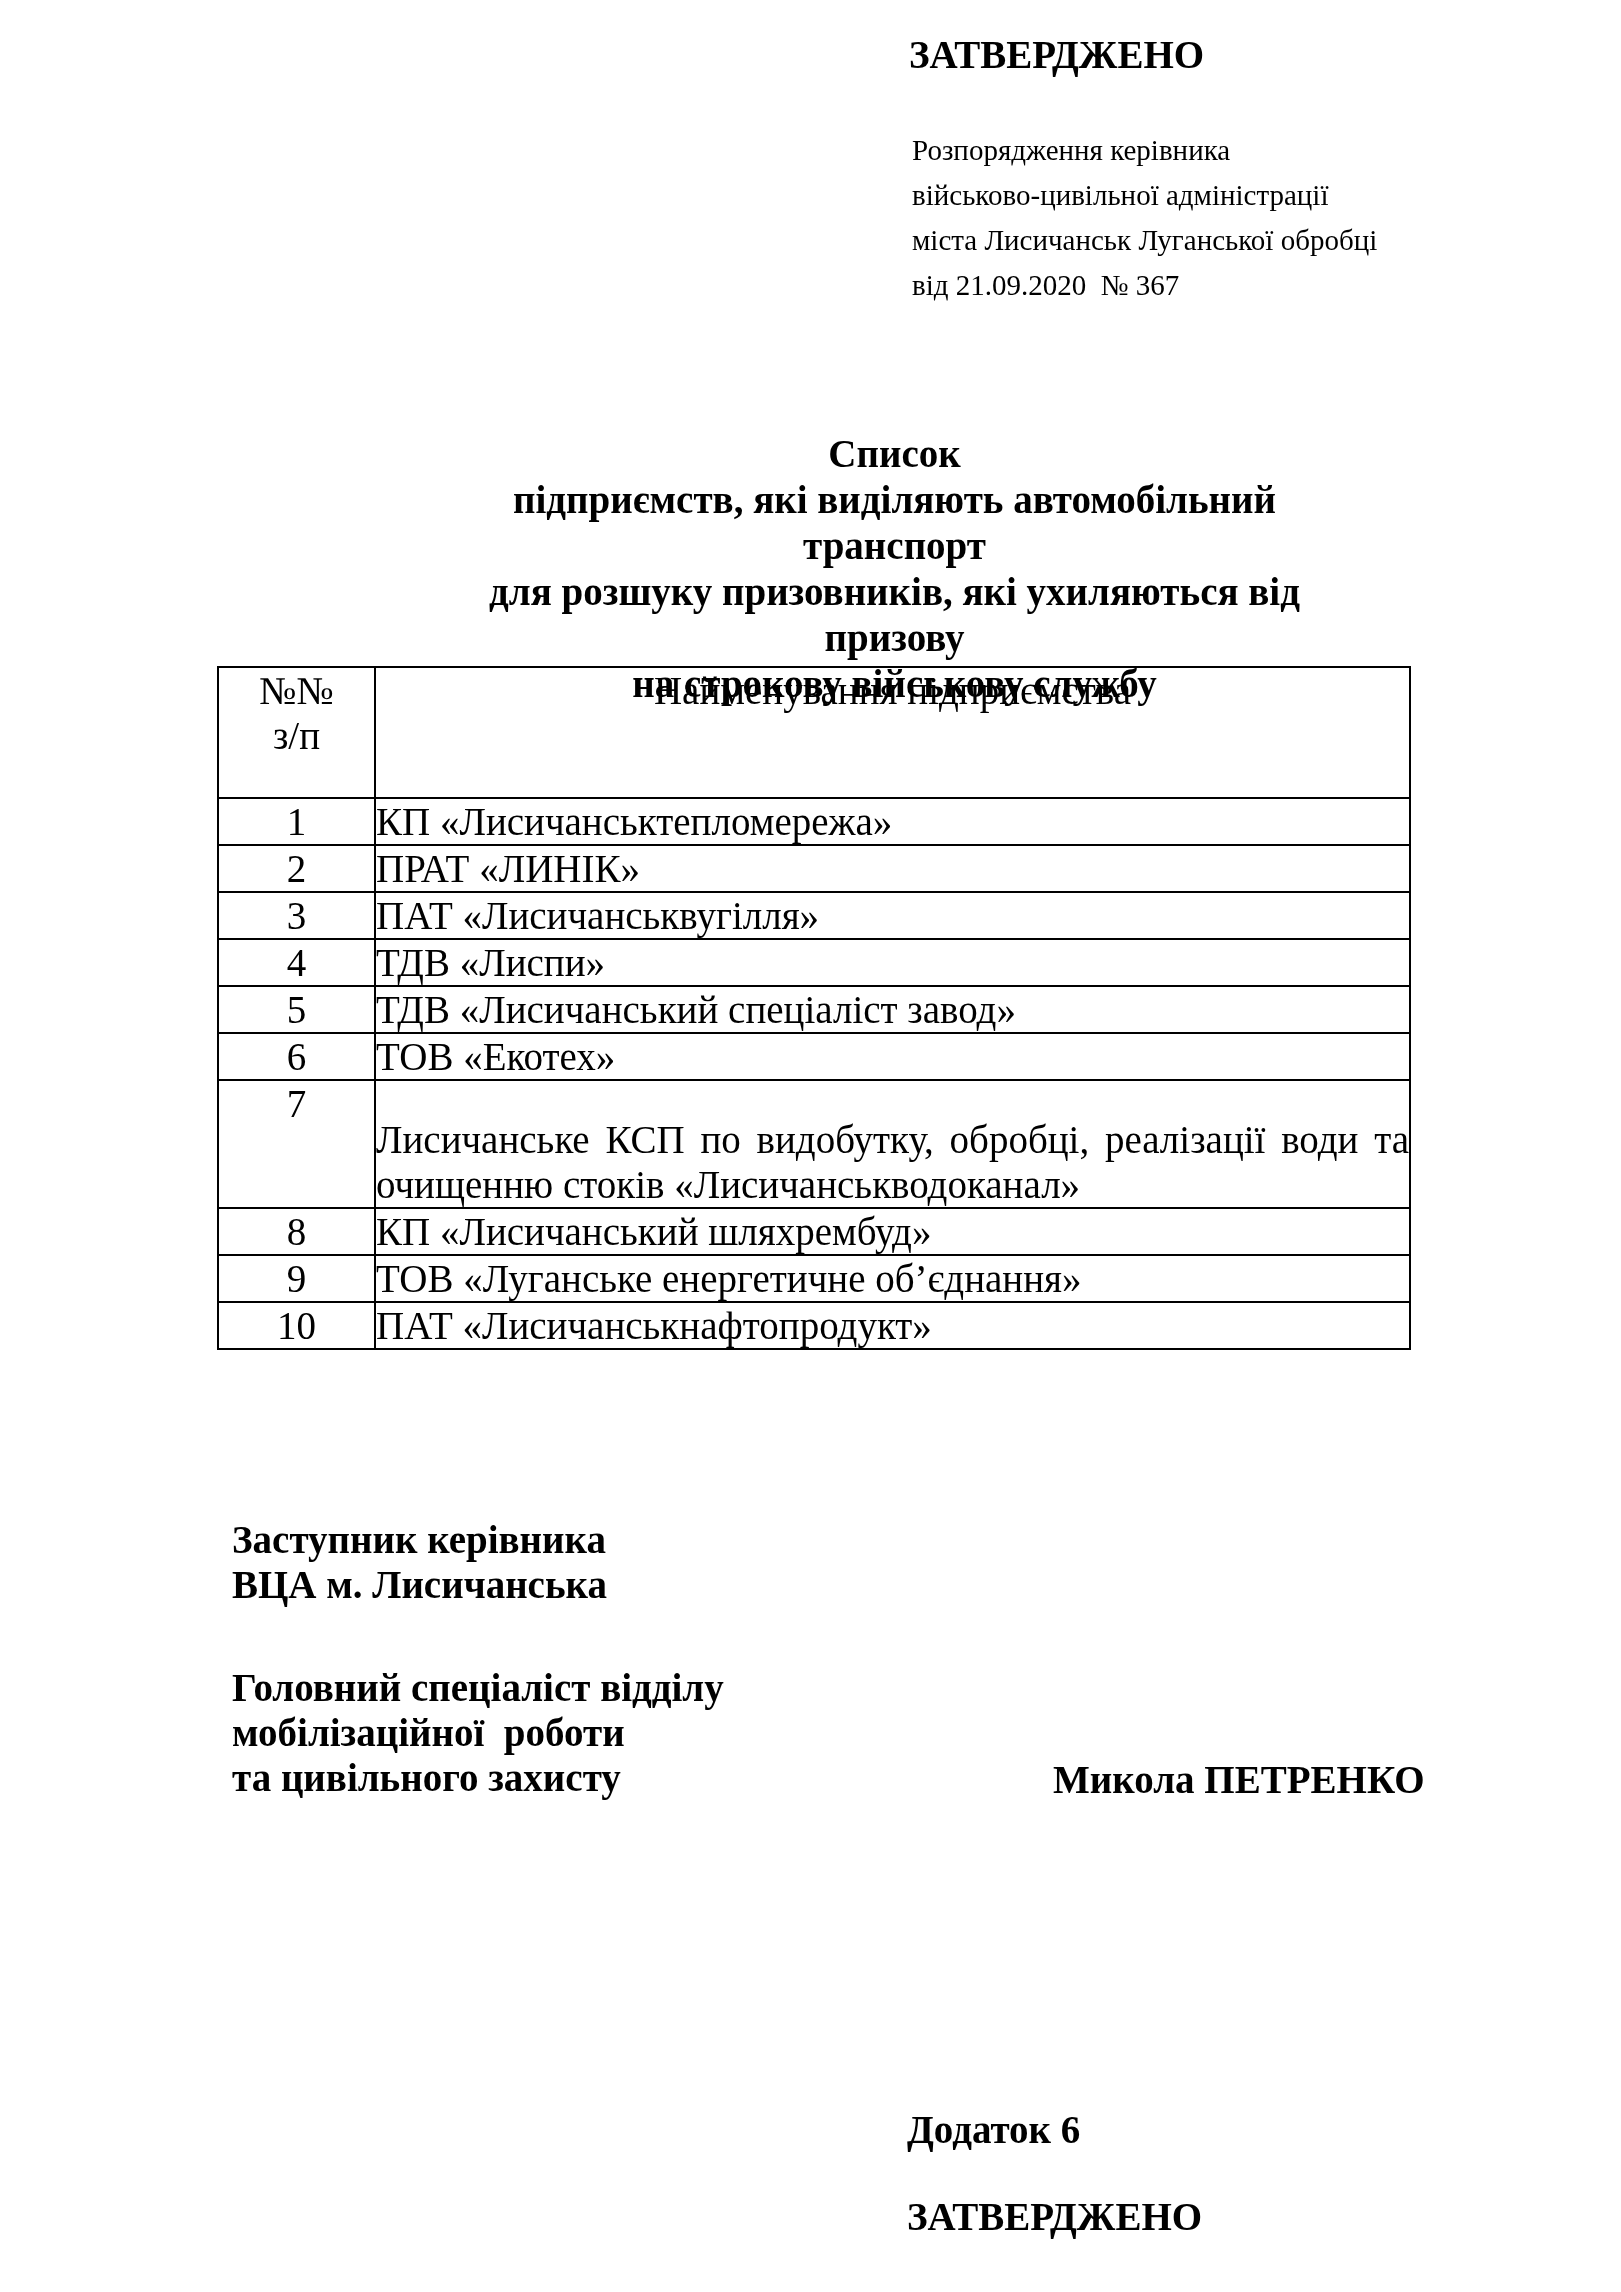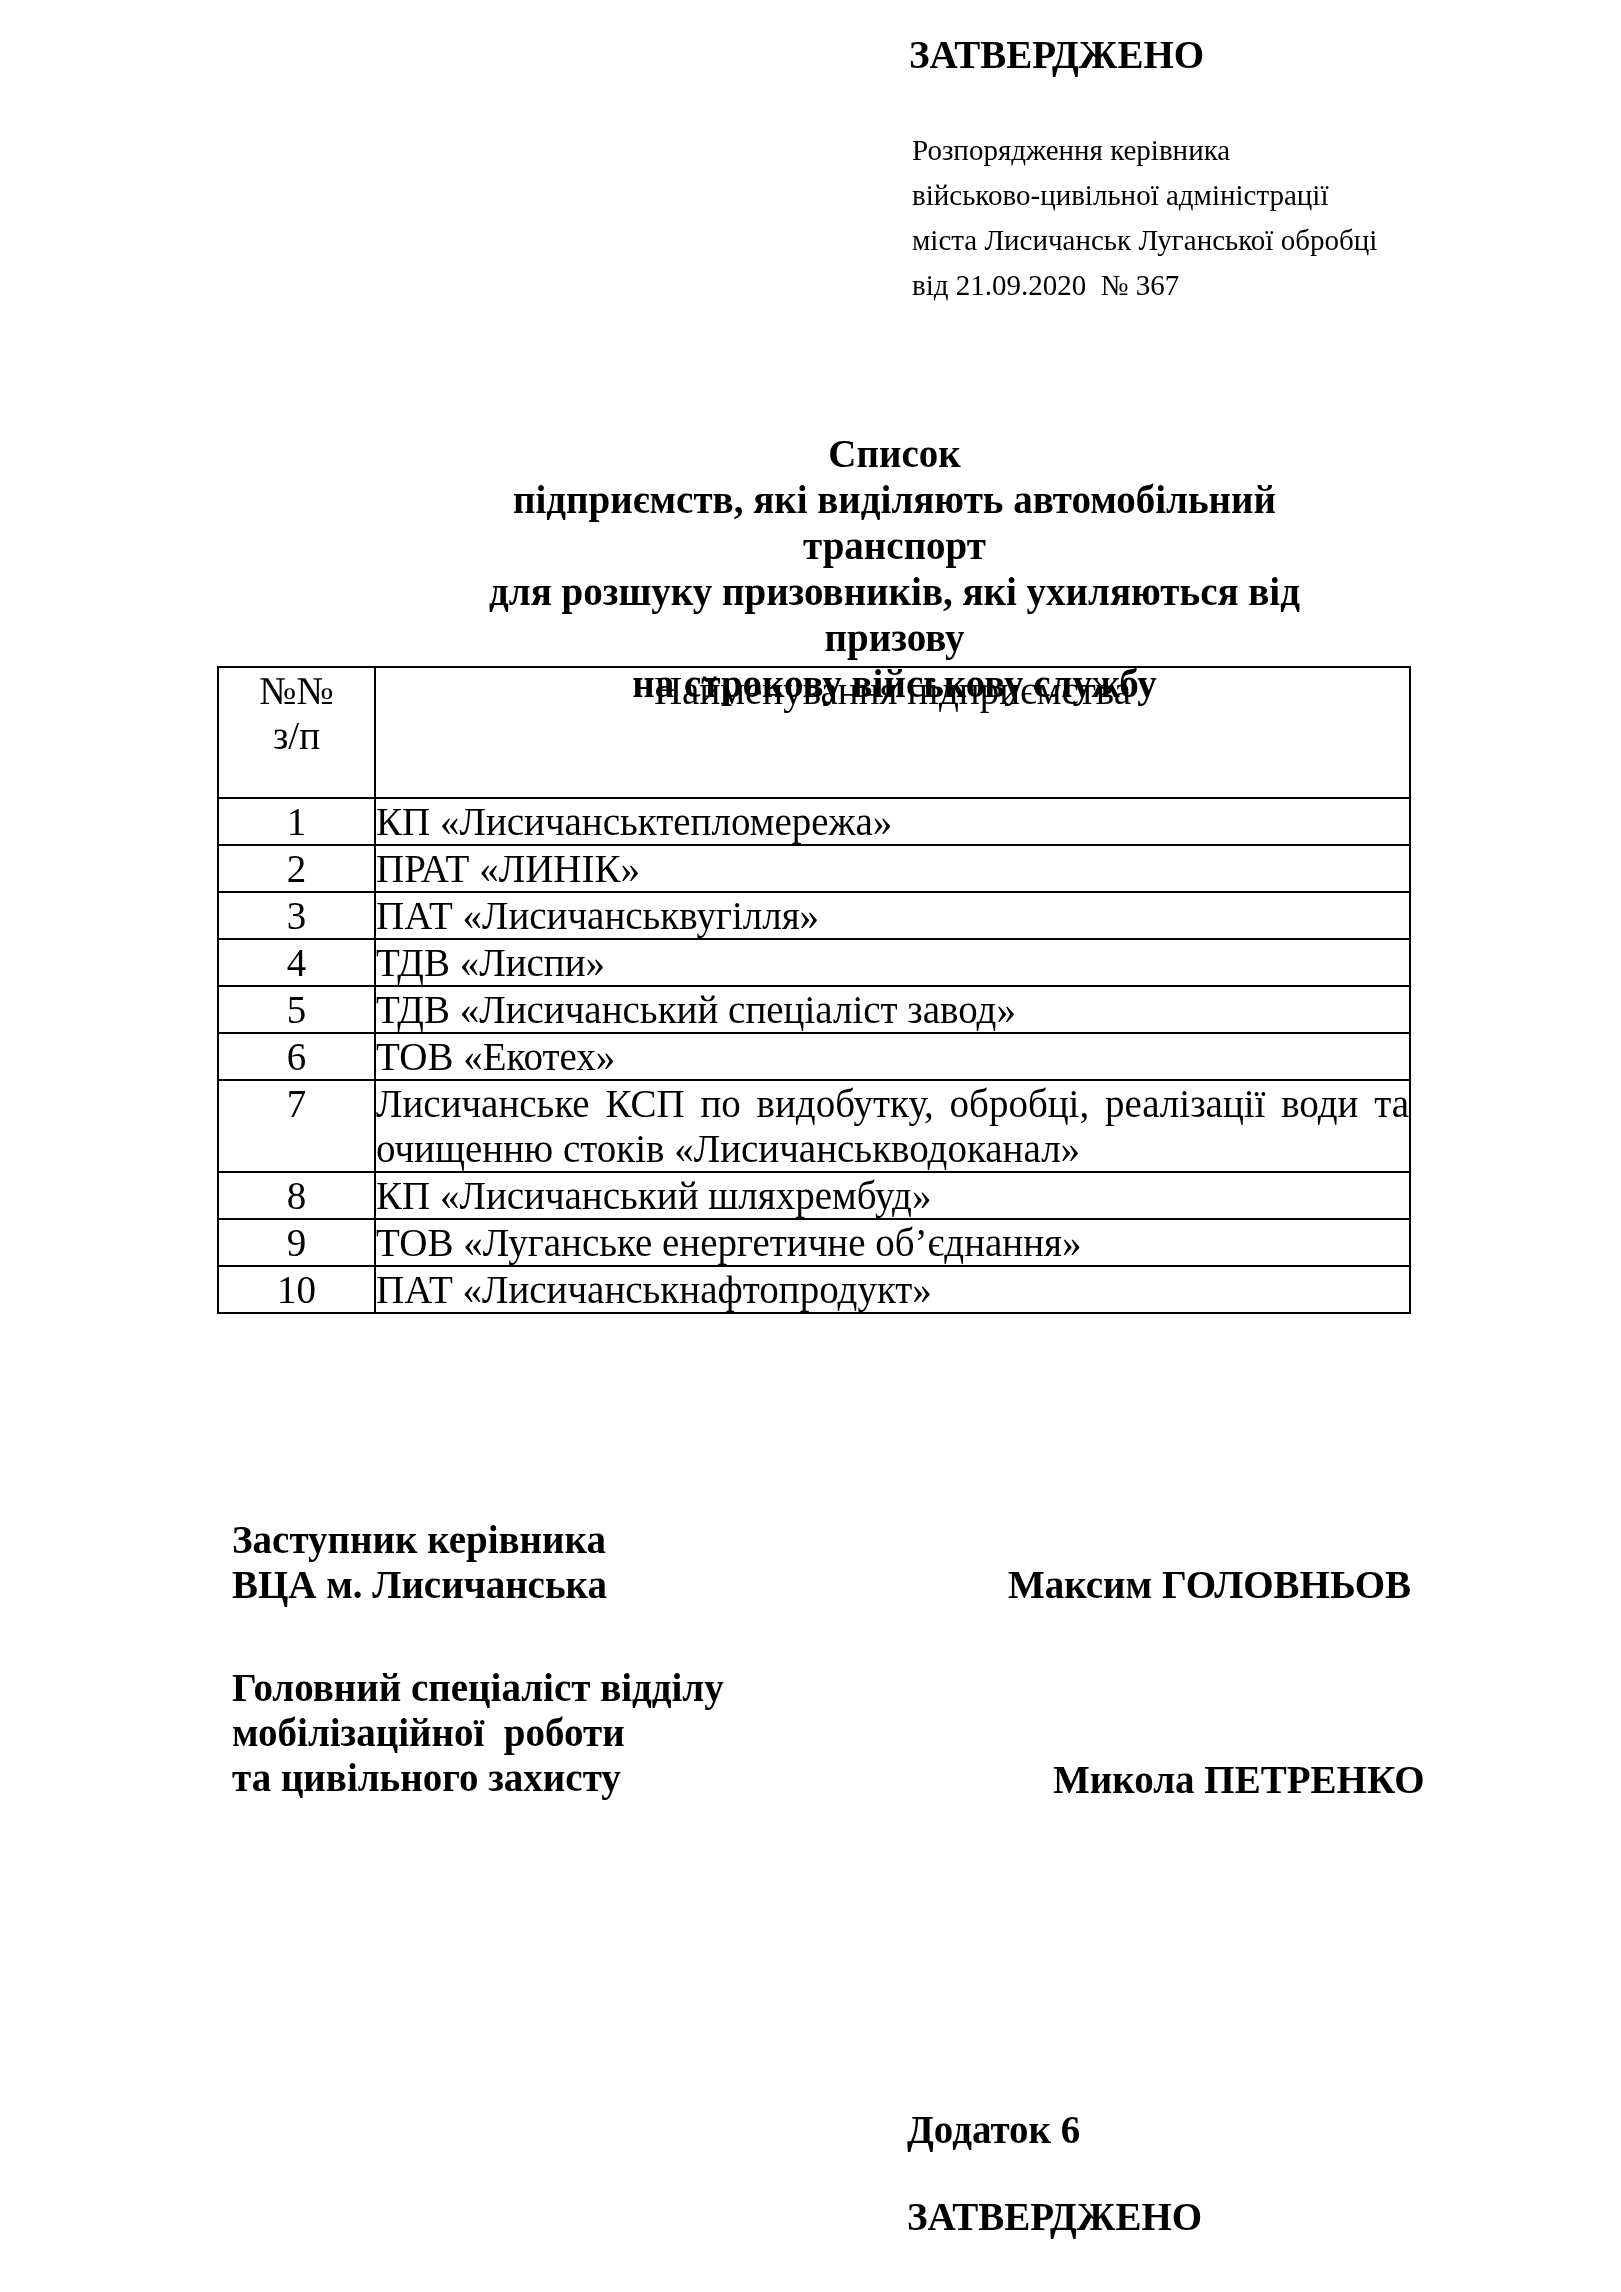--- a/index.html
+++ b/index.html
@@ -49,20 +49,21 @@
   }
   .col-num-w { width: 157px; }
   .col-name-w { width: 1035px; }
   th.head-cell { height: 129px; }
   td.col-num { text-align: center; }
   td.col-name { padding-left: 15.7px; padding-right: 11.8px; }
   td.col-name .name-line { min-height: 45px; }
   td.col-name .name-line.justify {
     text-align: justify;
     text-align-last: justify;
+    margin-top: 36px;
   }
   .head-num-line { text-align: center; }
   .head-name { }
   tr.data-row { height: 45px; }
 
   .sig-block {
     font-size: 39px; line-height: 45px; font-weight: bold;
   }
   .sig-1 { left: 232px; top: 1517px; }
   .sig-2 { left: 232px; top: 1665px; }
@@ -178,21 +179,20 @@
             <div class="name-line txt">ПАТ «Лисичанськнафтопродукт»</div>
           </td>
         </tr>
       </tbody>
   </table>
 
   <div class="abs sig-block sig-1">
     <div class="txt">Заступник керівника</div>
     <div class="txt">ВЦА м. Лисичанська</div>
   </div>
-  <div class="abs sig-name sig-name-1 txt">Максим ГОЛОВНЬОВ</div>
 
   <div class="abs sig-block sig-2">
     <div class="txt">Головний спеціаліст відділу</div>
     <div class="txt">мобілізаційної  роботи</div>
     <div class="txt">та цивільного захисту</div>
   </div>
   <div class="abs sig-name sig-name-2 txt">Микола ПЕТРЕНКО</div>
 
   <div class="abs appendix txt">Додаток 6</div>
 

